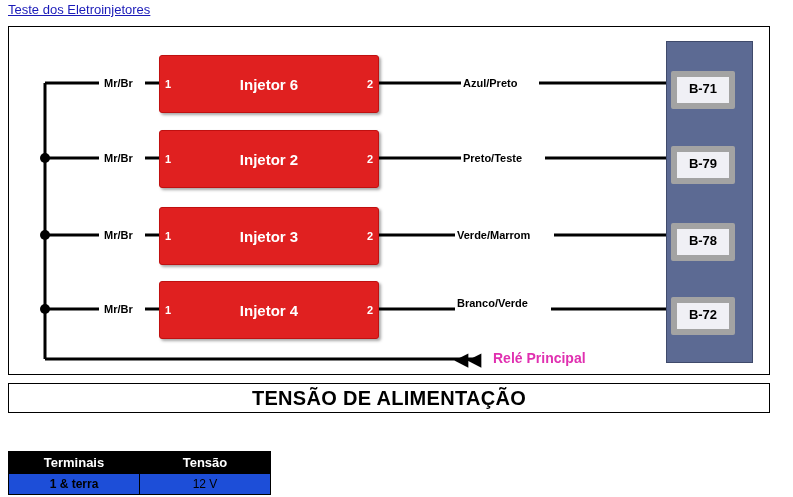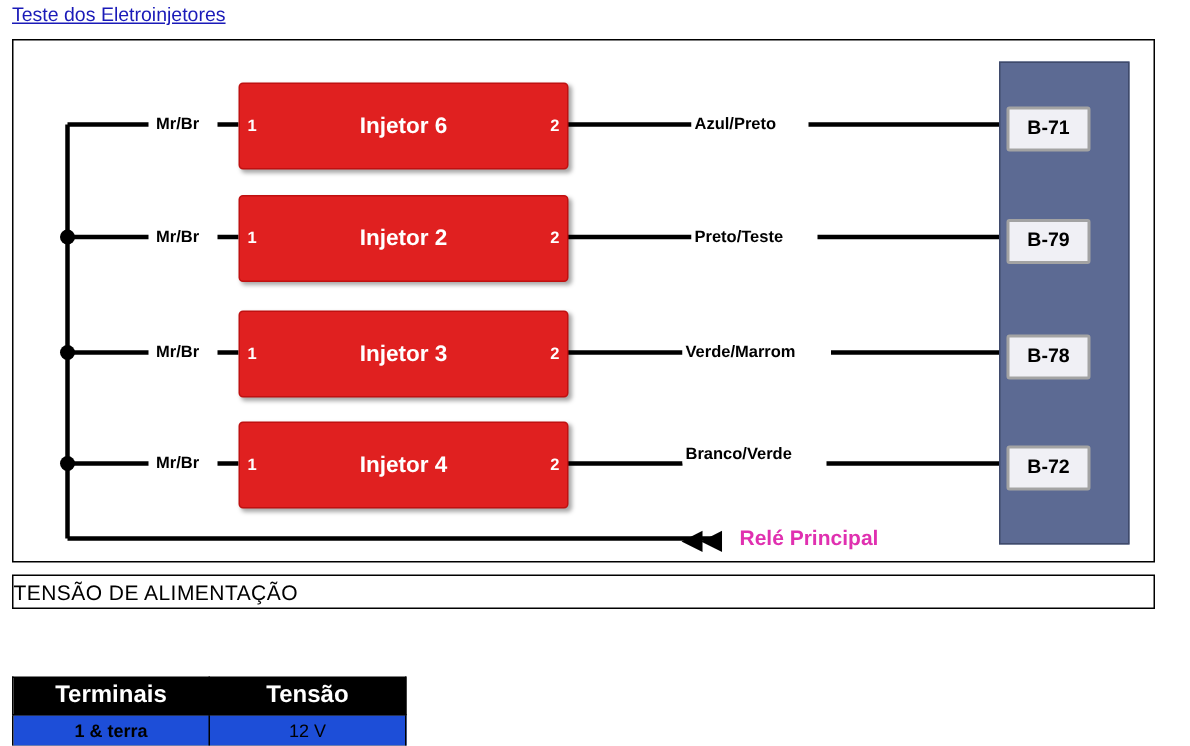--- a/index.html
+++ b/index.html
@@ -91,21 +91,21 @@
 
   
   .connector-bar {
     position: absolute;
     background: #5c6a93;
     border: 1px solid #3f4a6b;
   }
   .connector-chip {
     position: absolute;
     background: #f0f0f5;
-    border: 2px solid #a3a3a3;
+    border: 6px solid #a3a3a3;
     border-radius: 2px;
     font-size: 13px;
     font-weight: bold;
     text-align: center;
     line-height: 24px;
     color: #000000;
     white-space: nowrap;
   }
 
   
@@ -128,42 +128,42 @@
   .voltage-section {
     position: absolute;
     left: 8px;
     top: 383px;
     width: 762px;
     box-sizing: border-box;
     border: 1px solid #000000;
     background: #ffffff;
   }
   .voltage-title {
-    text-align: left;
-    font-size: 14px;
-    font-weight: normal;
+    text-align: center;
+    font-size: 20px;
+    font-weight: bold;
     padding: 3px 0 2px 0;
     letter-spacing: 0.3px;
   }
   .voltage-desc {
     font-size: 12px;
     padding: 3px 6px 5px 6px;
   }
 
   
   .volt-table {
     position: absolute;
     left: 8px;
     top: 451px;
     border-collapse: collapse;
   }
   .volt-table th {
     background: #000000;
     color: #ffffff;
-    font-size: 16px;
+    font-size: 13px;
     font-weight: bold;
     padding: 3px 10px;
     border: 1px solid #000000;
     text-align: center;
   }
   .volt-table td {
     font-size: 12px;
     padding: 3px 10px;
     border: 1px solid #000000;
     text-align: center;

